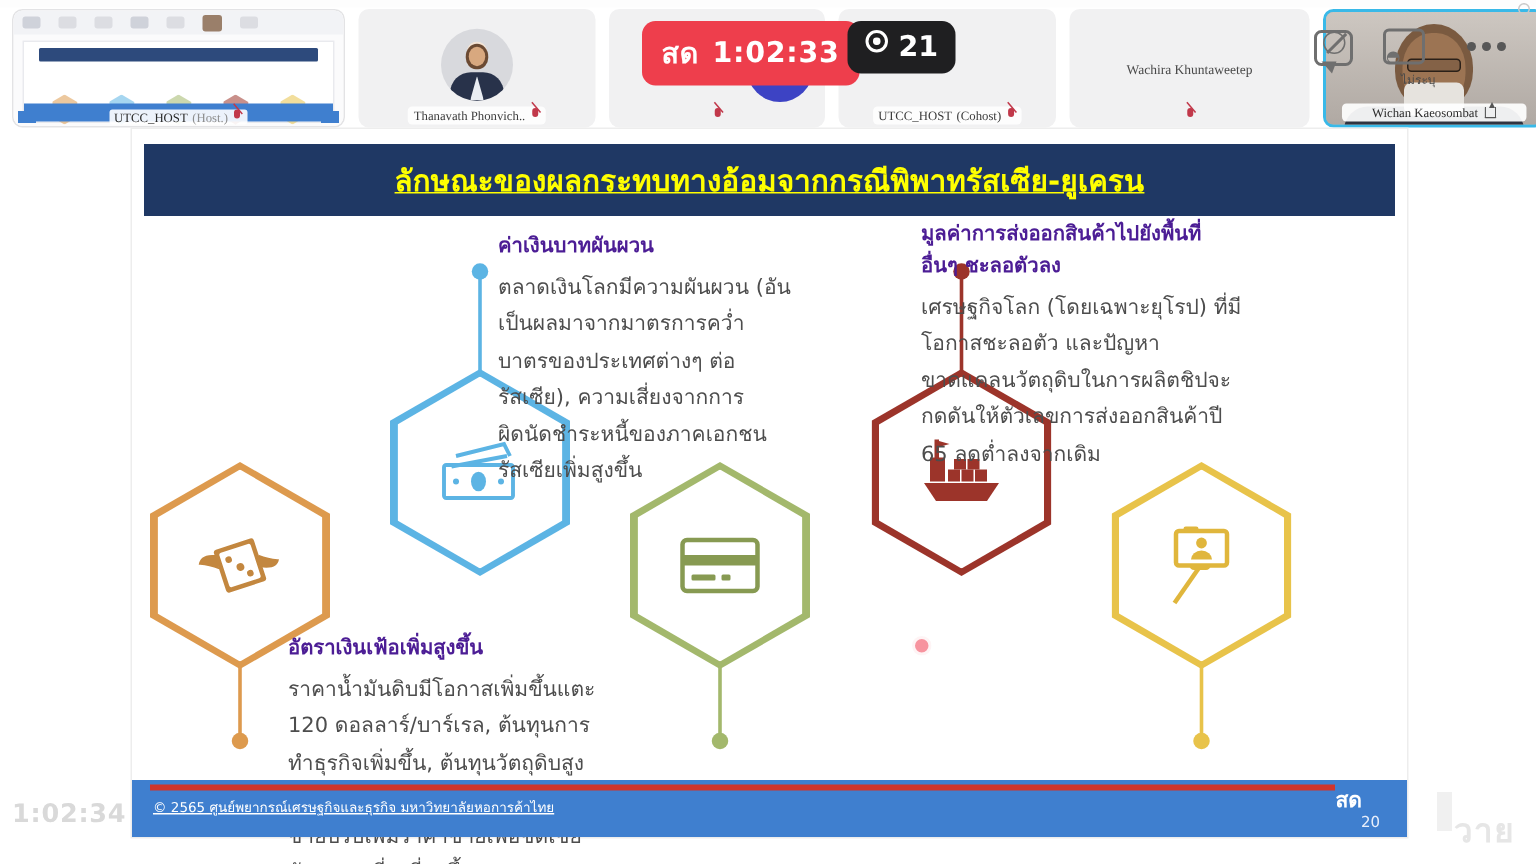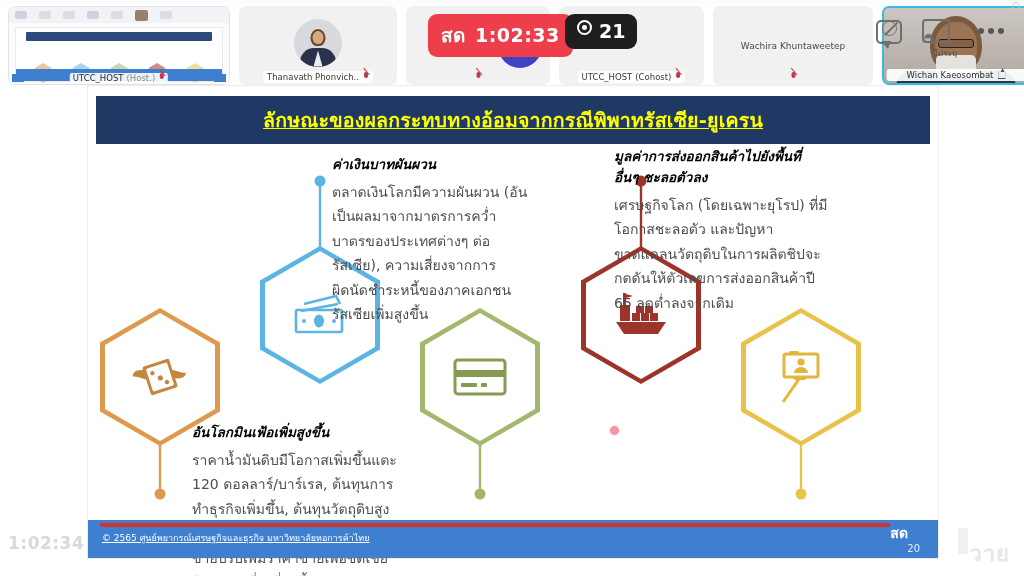--- a/index.html
+++ b/index.html
@@ -21,20 +21,21 @@
     position: absolute; left: 0; top: 0; width: 1024px; height: 5px;
     background: #fdfdfd;
   }
   .tile {
     position: relative;
     height: 79px;
     margin-top: 6px;
     background: #f1f1f2;
     border-radius: 7px;
     flex: 0 0 auto;
+    font-family: Liberation Serif, serif;
   }
   .tile.plain { background: #f1f1f2; }
   .tile-name {
     position: absolute; bottom: 2px; left: 50%;
     transform: translateX(-50%);
     font-size: 8.5px; color: #3c3c3c;
     white-space: nowrap;
     background: rgba(255,255,255,0.86);
     padding: 1px 4px; border-radius: 3px;
     display: flex; align-items: center; gap: 3px;
@@ -319,22 +320,22 @@
   .hex-inner {
     position: absolute; inset: 5px;
     background: #ffffff;
     clip-path: polygon(50% 0%, 100% 25%, 100% 75%, 50% 100%, 0% 75%, 0% 25%);
   }
   .hex-ico { position: relative; z-index: 3; }
 
   
   .tb { position: absolute; }
   .tb h3 {
-    font-size: 13.5px; font-weight: bold; color: #000000;
-    line-height: 1.55; margin-bottom: 5px; font-style: italic;
+    font-size: 13.5px; font-weight: bold; color: #4c1d95;
+    line-height: 1.55; margin-bottom: 5px;
   }
   .tb p {
     font-size: 14px; color: #4d4d4d; line-height: 1.75;
   }
 
   
   .slide-footer {
     position: absolute; left: 0; bottom: 0;
     width: 850px; height: 38px;
     background: #3f7fcf;
@@ -587,21 +588,21 @@
       <h3>ค่าเงินบาทผันผวน</h3>
       <p>ตลาดเงินโลกมีความผันผวน (อันเป็นผลมาจากมาตรการคว่ำบาตรของประเทศต่างๆ ต่อรัสเซีย), ความเสี่ยงจากการผิดนัดชำระหนี้ของภาคเอกชนรัสเซียเพิ่มสูงขึ้น</p>
     </div>
 
     <div class="tb" style="left:526px;top:60px;width:216px;">
       <h3>มูลค่าการส่งออกสินค้าไปยังพื้นที่ อื่นๆ ชะลอตัวลง</h3>
       <p>เศรษฐกิจโลก (โดยเฉพาะยุโรป) ที่มีโอกาสชะลอตัว และปัญหาขาดแคลนวัตถุดิบในการผลิตชิปจะกดดันให้ตัวเลขการส่งออกสินค้าปี 65 ลดต่ำลงจากเดิม</p>
     </div>
 
     <div class="tb" style="left:104px;top:336px;width:212px;">
-      <h3>อันโลกมินเฟ้อเพิ่มสูงขึ้น</h3>
+      <h3>อัตราเงินเฟ้อเพิ่มสูงขึ้น</h3>
       <p>ราคาน้ำมันดิบมีโอกาสเพิ่มขึ้นแตะ 120 ดอลลาร์/บาร์เรล, ต้นทุนการทำธุรกิจเพิ่มขึ้น, ต้นทุนวัตถุดิบสูงขึ้น,ราคาสินค้าโภคภัณฑ์สูงขึ้น, ผู้ขายปรับเพิ่มราคาขายเพื่อชดเชยกับความเสี่ยงที่สูงขึ้น</p>
     </div>
 
     <div class="tb" style="left:384px;top:336px;width:214px;">
     </div>
 
 
   </div>
 
   <div class="slide-footer">

